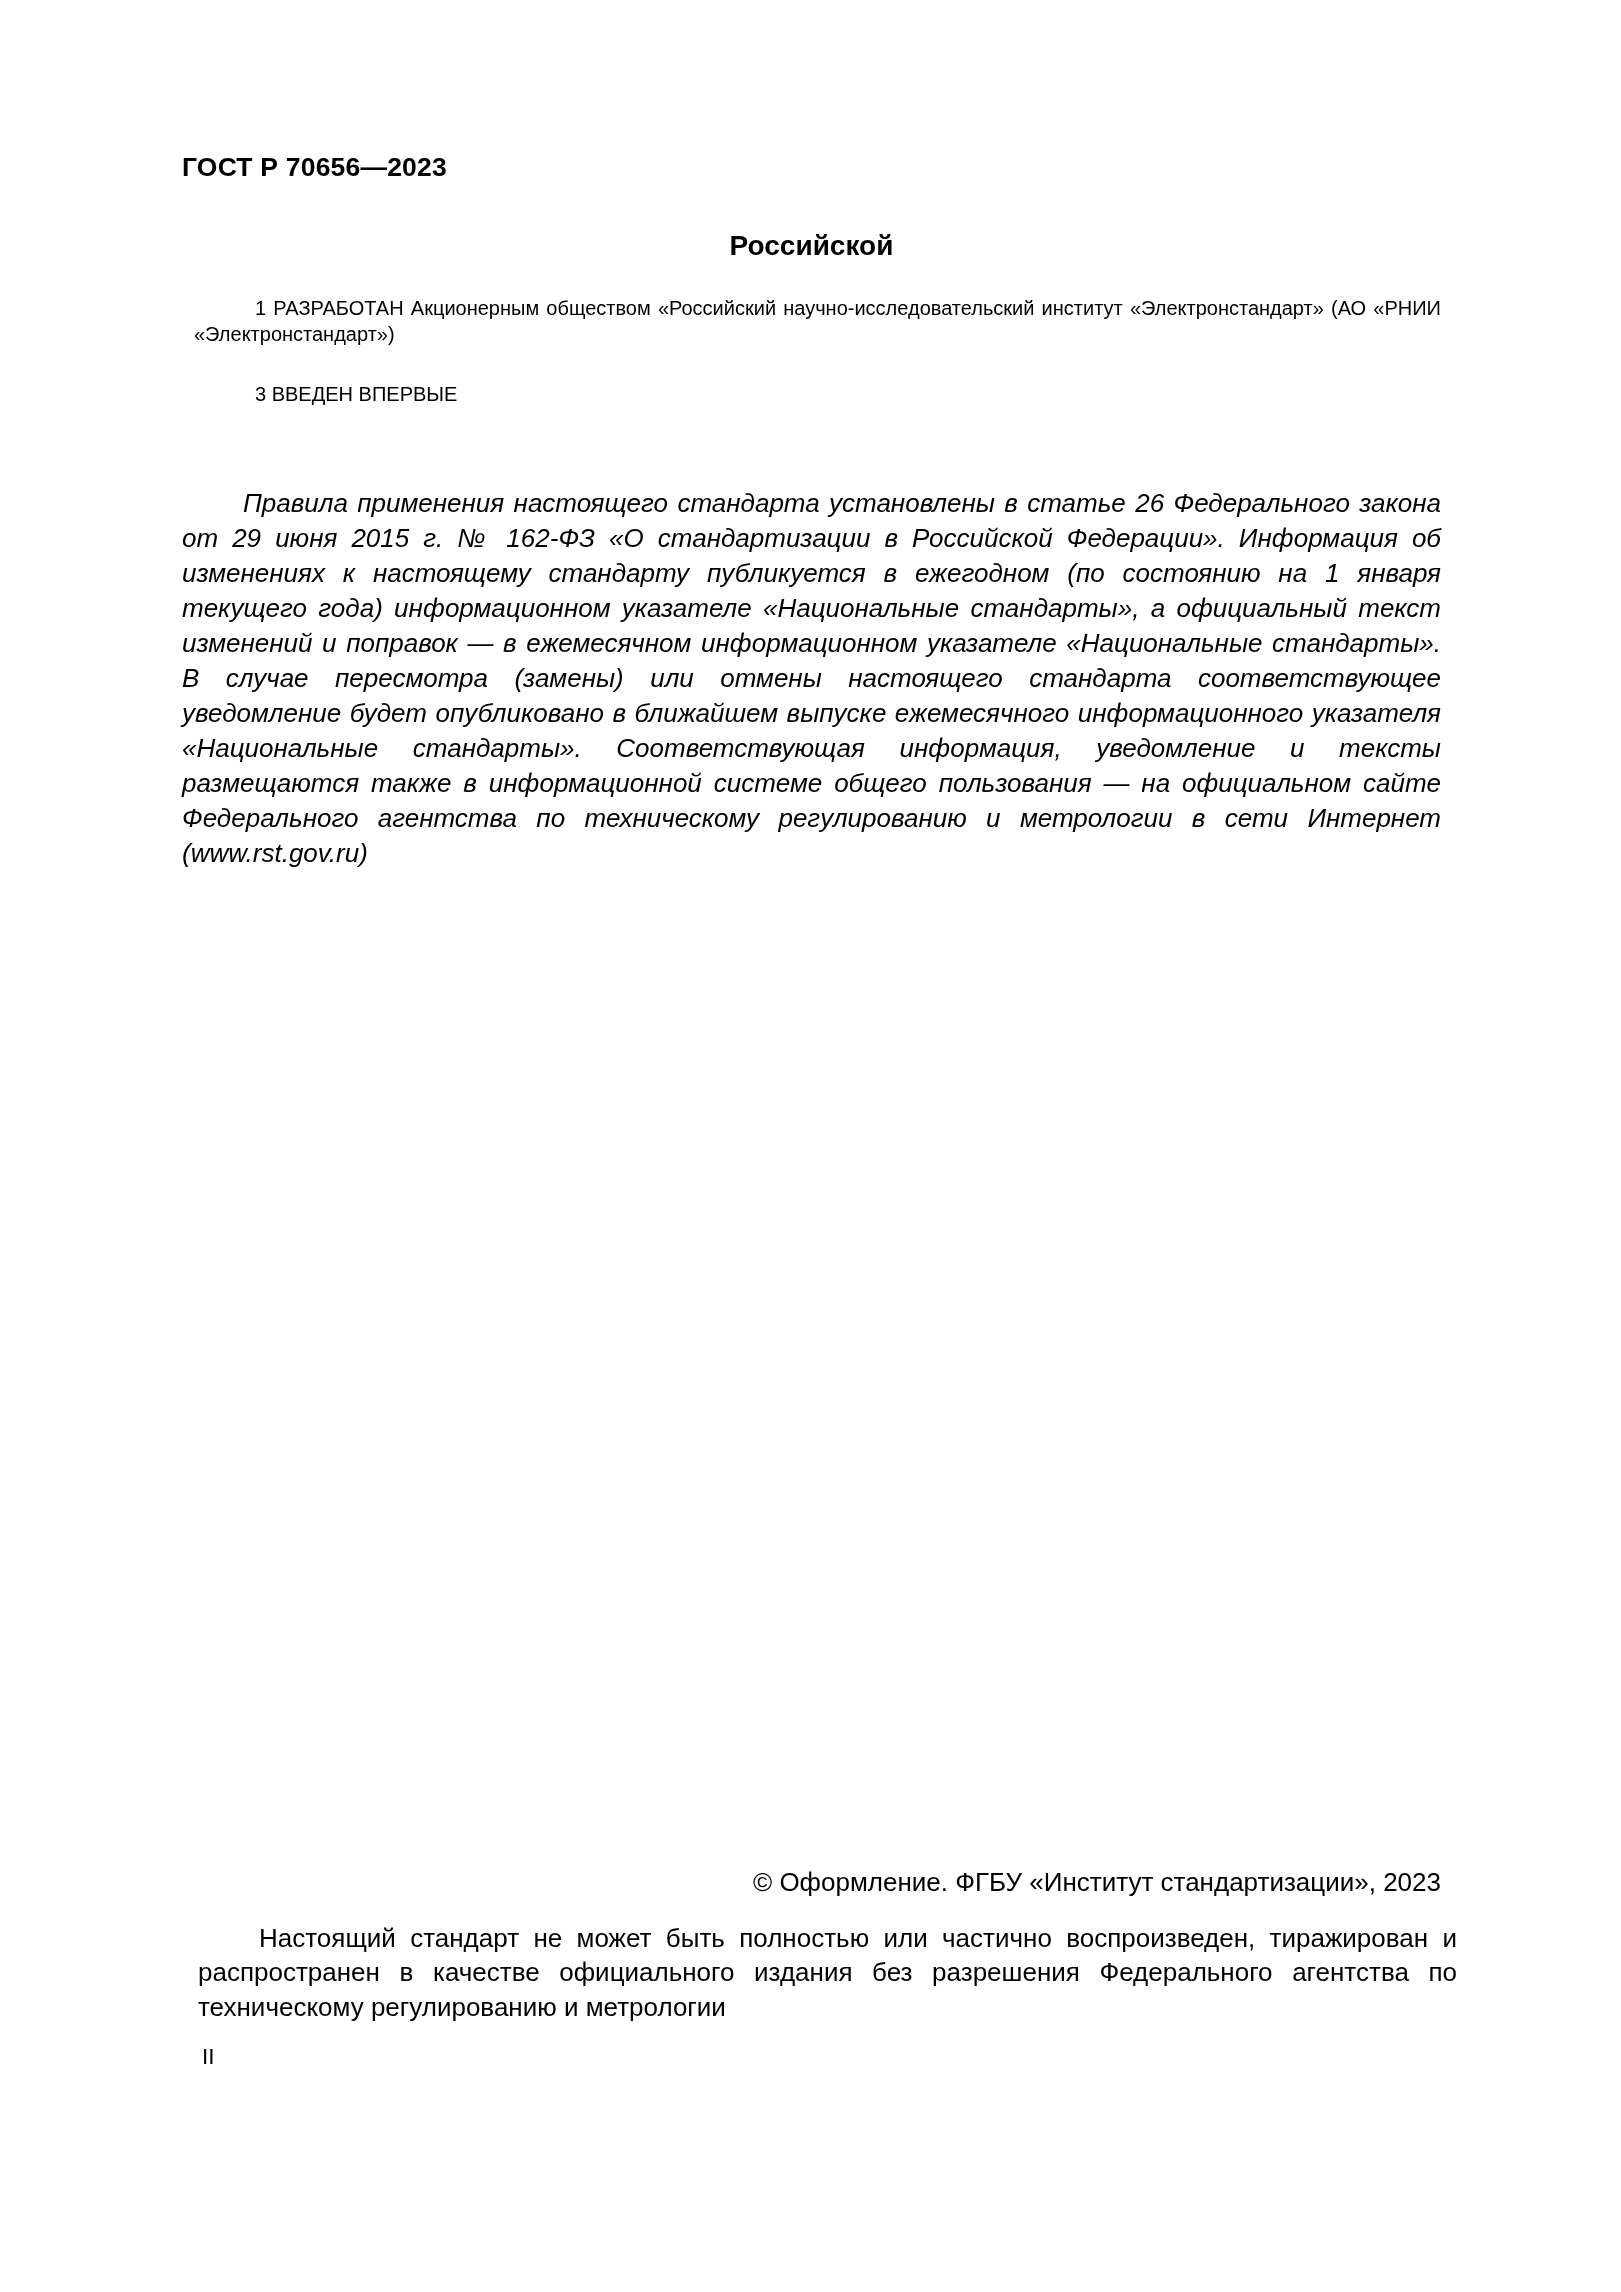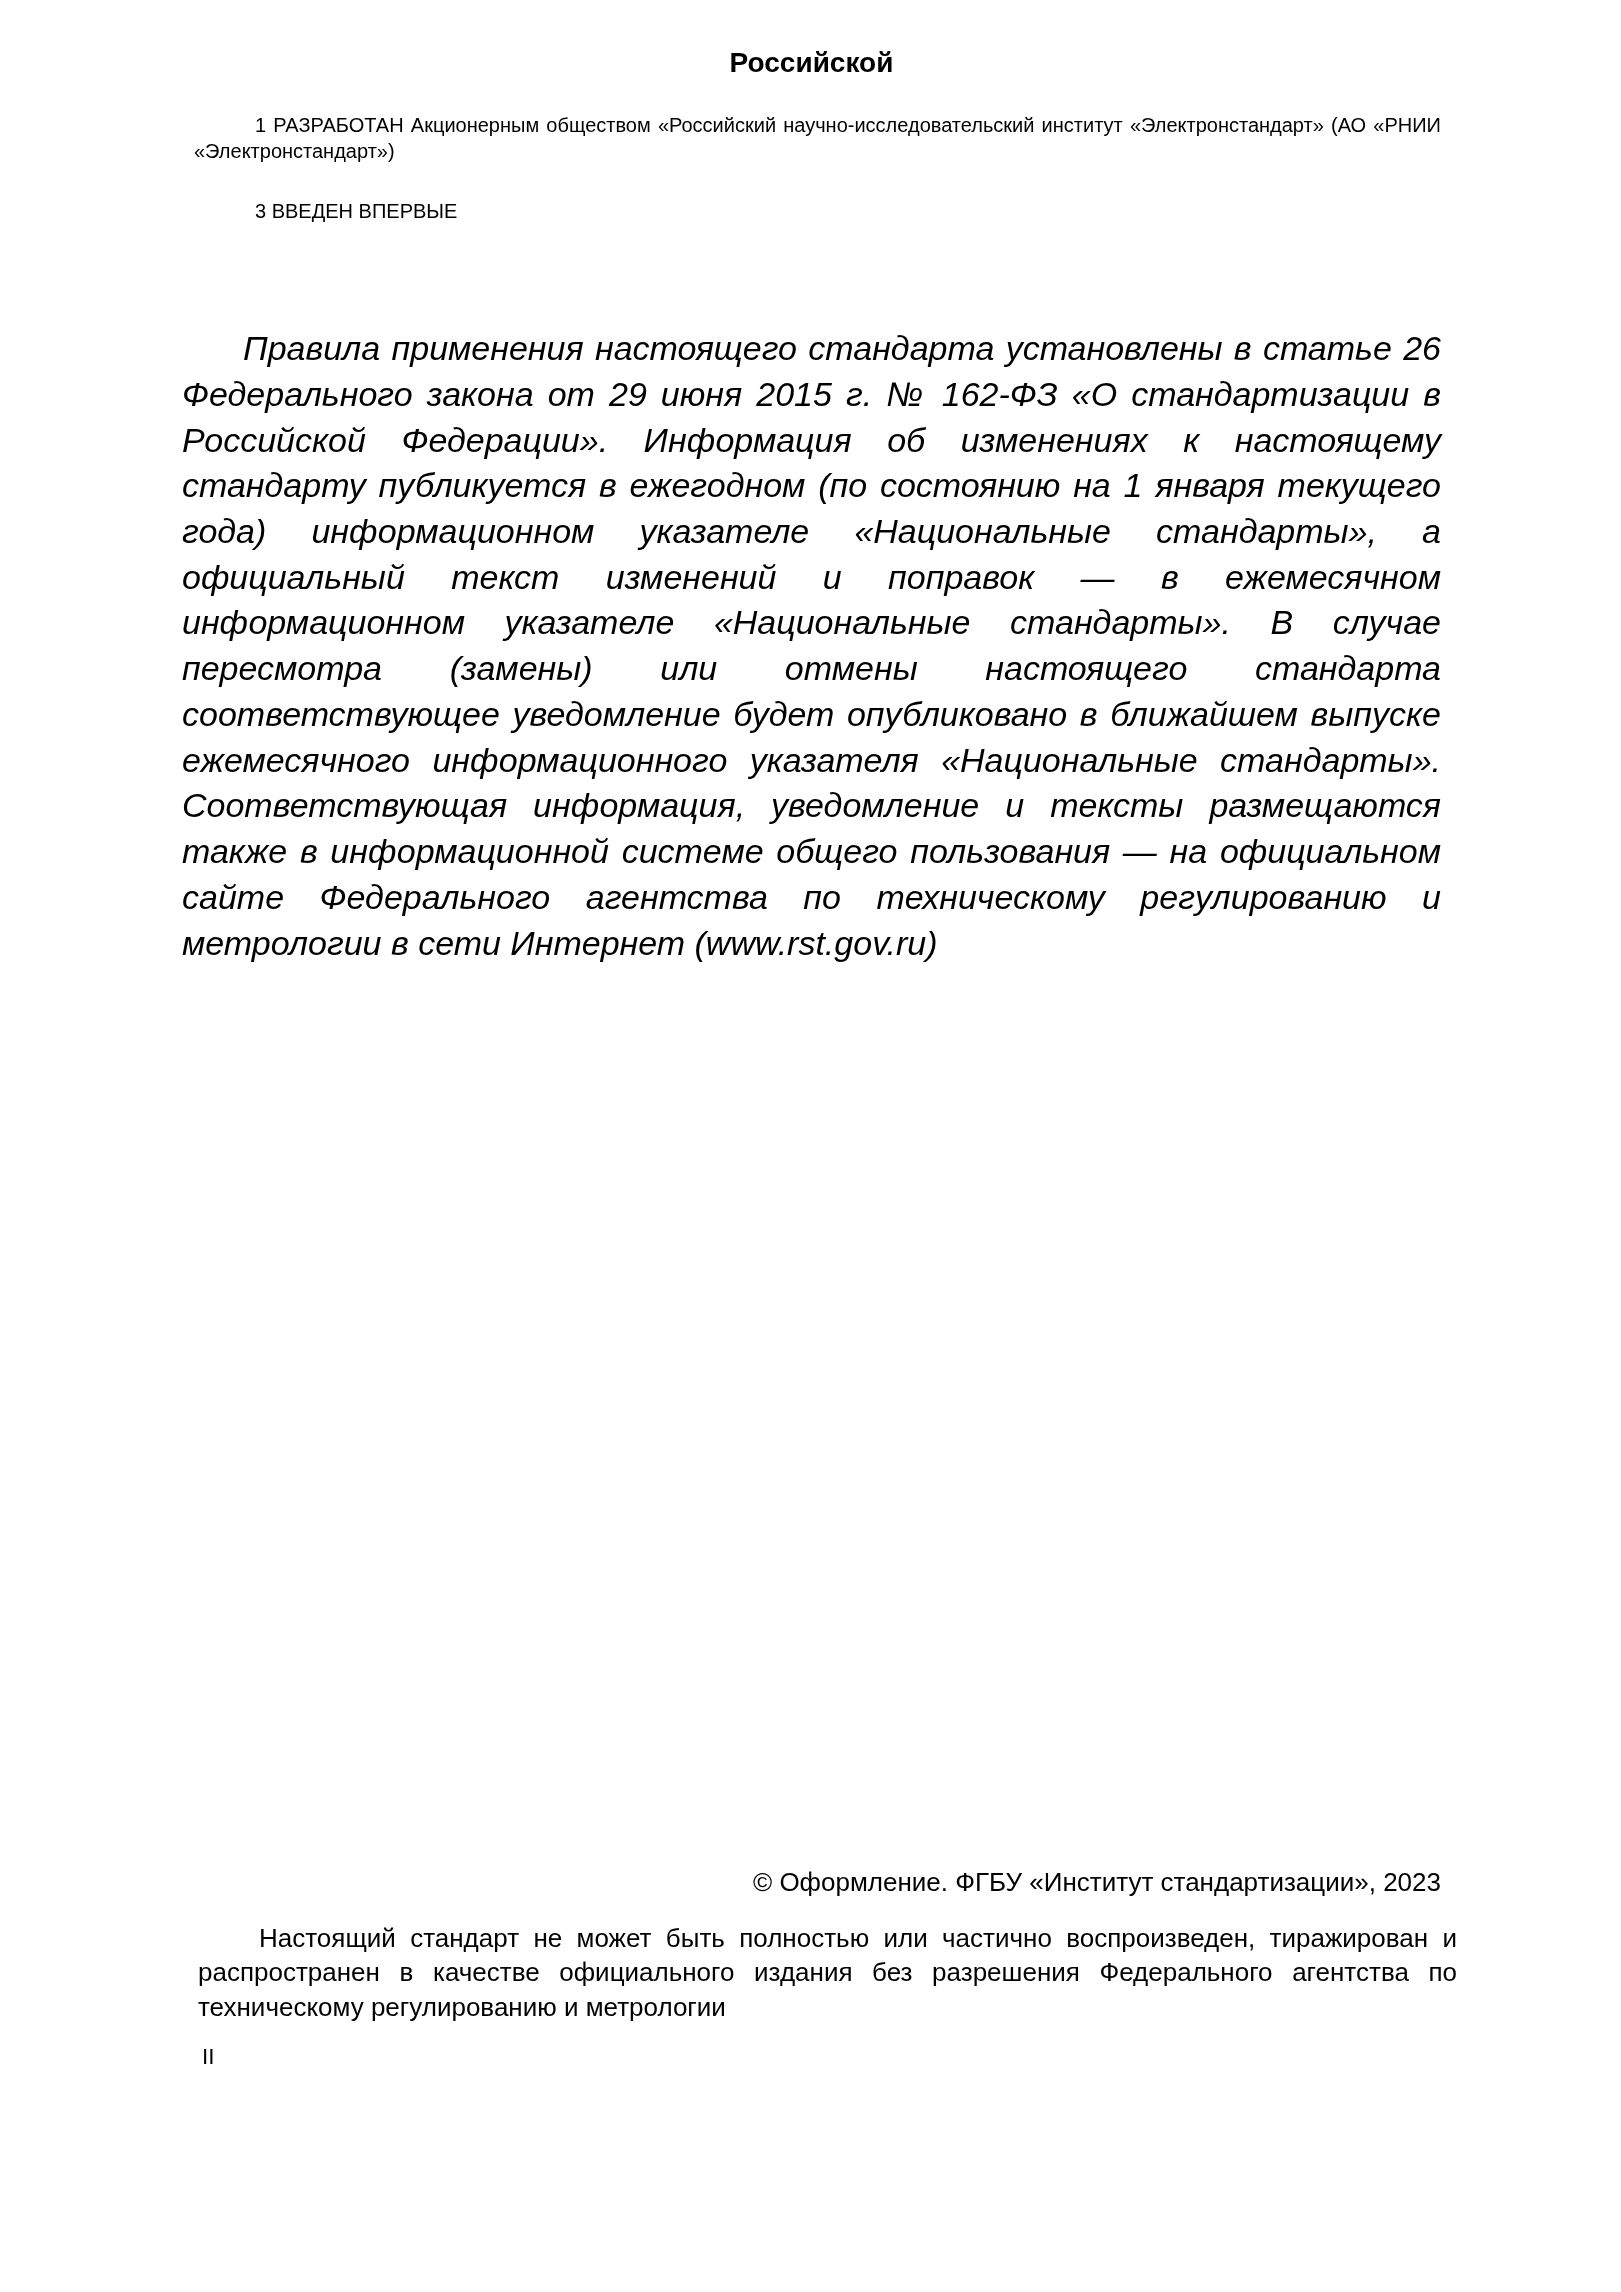--- a/index.html
+++ b/index.html
@@ -41,22 +41,22 @@
   .para {
     margin-top: 33px;
     font-size: 20px;
     line-height: 1.32;
     text-align: justify;
     text-justify: inter-word;
     text-indent: 61px;
     margin-left: 12px;
   }
   .notice {
-    margin-top: 102px;
-    font-size: 34px;
+    margin-top: 79px;
+    font-size: 26px;
     line-height: 1.345;
     text-align: justify;
     text-indent: 61px;
     font-style: italic;
   }
   .copyright {
     position: absolute;
     left: 182px;
     top: 1867px;
     width: 1259px;
@@ -81,20 +81,21 @@
     margin-left: 20px;
   }
 </style>
 </head>
 <body>
 
 <div class="page">
 
   <div class="content">
 
+    <div class="doc-header">ГОСТ Р 70656—2023</div>
 
     <div class="doc-title">Российской</div>
 
     <div class="para">1  РАЗРАБОТАН  Акционерным  обществом  «Российский  научно-исследовательский  институт «Электронстандарт» (АО «РНИИ «Электронстандарт»)</div>
 
 
 
     <div class="para">3  ВВЕДЕН ВПЕРВЫЕ</div>
 
     <div class="notice">Правила применения настоящего стандарта установлены в статье 26 Федерального закона от 29 июня 2015 г. № 162-ФЗ «О стандартизации в Российской Федерации». Информация об изменениях к настоящему стандарту публикуется в ежегодном (по состоянию на 1 января текущего года) информационном указателе «Национальные стандарты», а официальный текст изменений и поправок — в ежемесячном информационном указателе «Национальные стандарты». В случае пересмотра (замены) или отмены настоящего стандарта соответствующее уведомление будет опубликовано в ближайшем выпуске ежемесячного информационного указателя «Национальные стандарты». Соответствующая информация, уведомление и тексты размещаются также в информационной системе общего пользования — на официальном сайте Федерального агентства по техническому регулированию и метрологии в сети Интернет (www.rst.gov.ru)</div>

